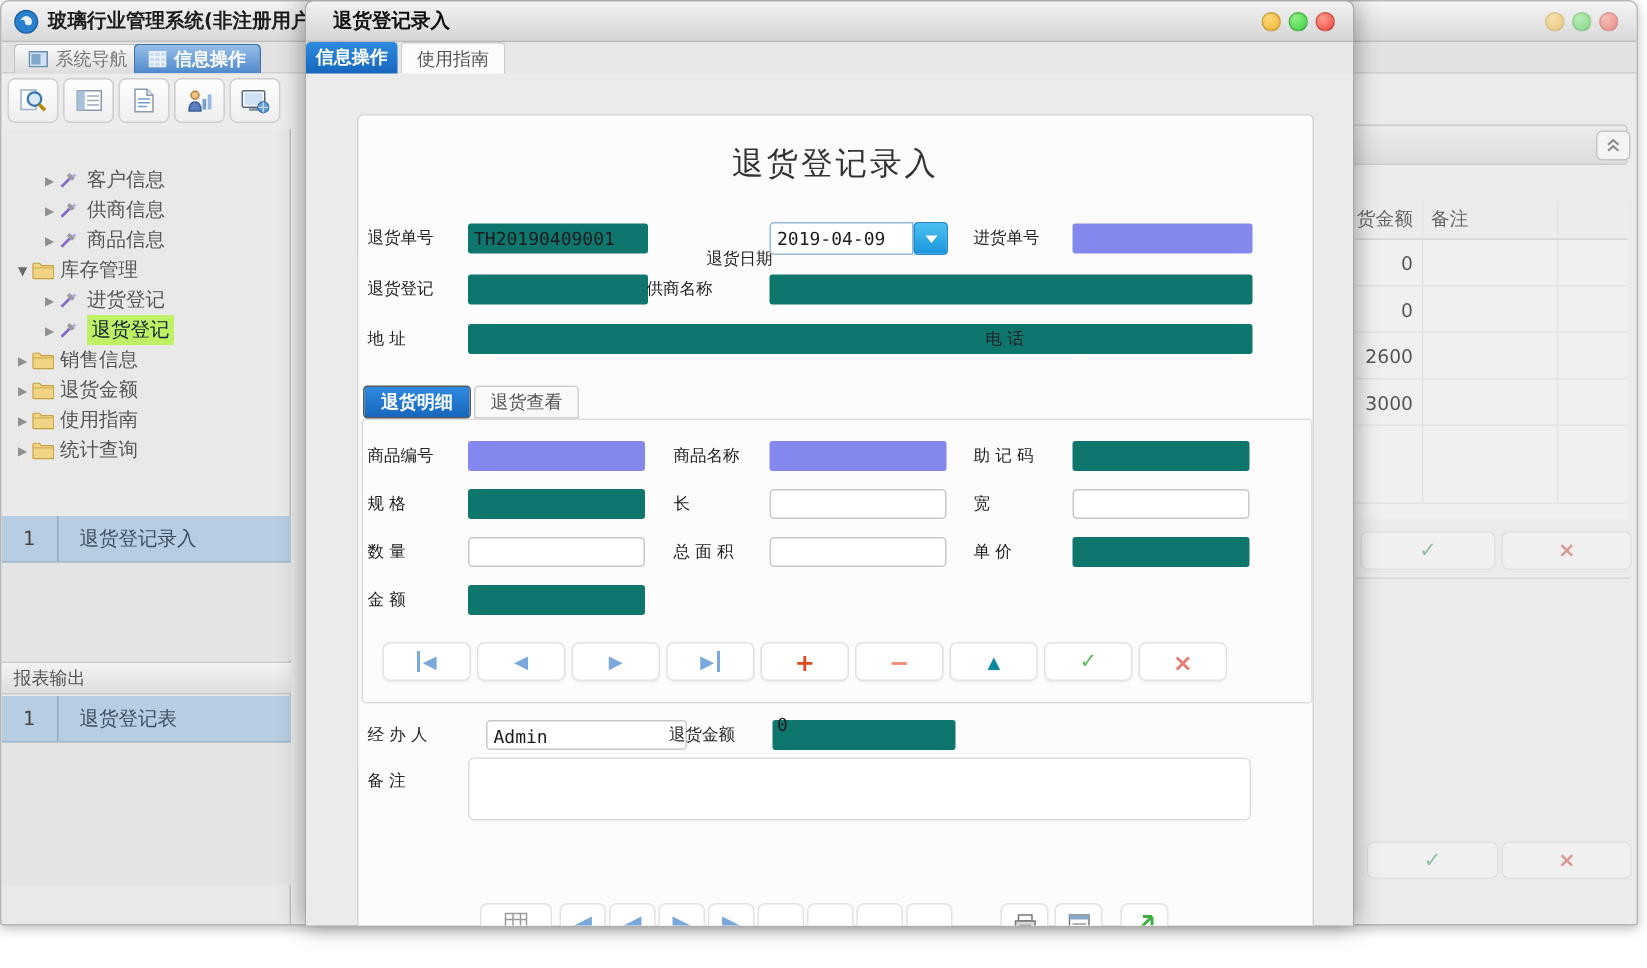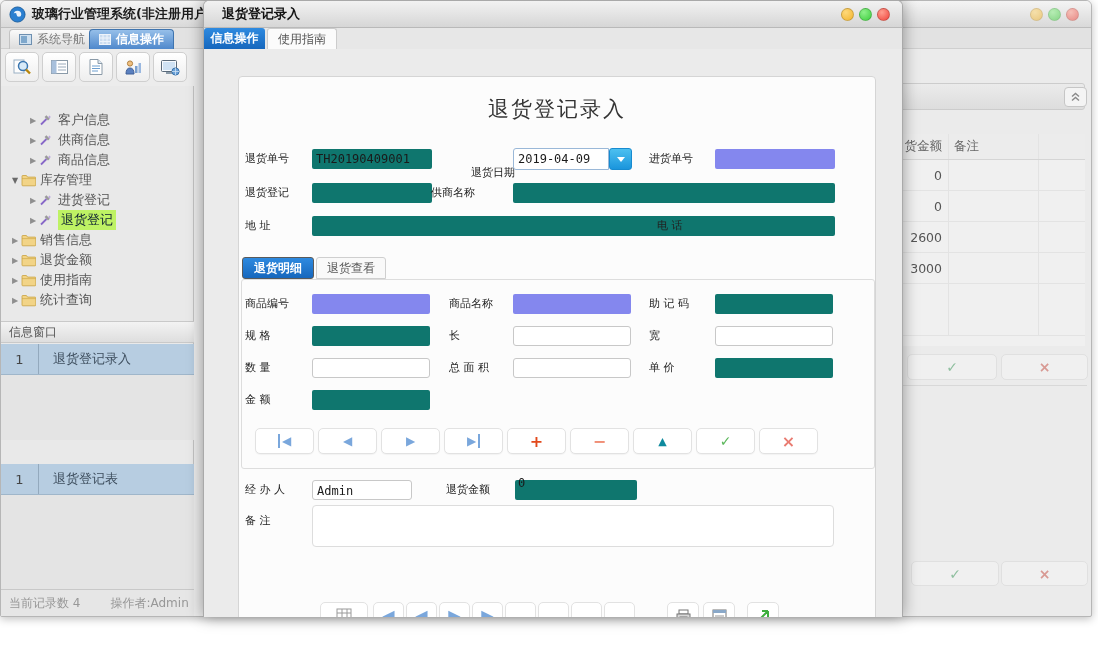--- a/index.html
+++ b/index.html
@@ -333,37 +333,33 @@
       </div>
       <div class="tree-row ind-root">
         <span class="arrow">▶</span>
         <svg class="t-ico" viewBox="0 0 15 13">
             <use href="#folder"></use>
           </svg>
         <span class="tree-label">统计查询</span>
       </div>
     </div>
 
-    <div class="sec-head" style="top:235px;">信息窗口</div>
     <div class="list-bg" style="top:258px; height:96px;"></div>
     <div class="side-list-row" style="top:258px;">
       <span class="idx">1</span>
       <span class="lab">退货登记录入</span>
     </div>
 
+    <div class="sec-head" style="top:355px;">报表输出</div>
     <div class="list-bg" style="top:378px; height:126px;"></div>
     <div class="side-list-row" style="top:378px;">
       <span class="idx">1</span>
       <span class="lab">退货登记表</span>
     </div>
 
-    <div class="statusbar">
-      <span class="s1">当前记录数 4</span>
-      <span class="s2">操作者:Admin</span>
-    </div>
   </div>
 </div>
 
 <div class="dialog">
   <div class="dlg-titlebar">
     <span class="dlg-title">退货登记录入</span>
     <div class="lights" style="right:12px; top:7px; position:absolute;">
       <div class="light y"></div>
       <div class="light g"></div>
       <div class="light r"></div>
@@ -451,21 +447,21 @@
         <span class="nv-up">▲</span>
       </div>
     <div class="nav-btn" style="left:457px;">
         <span class="nv-ok">✓</span>
       </div>
     <div class="nav-btn" style="left:520px;">
         <span class="nv-x">×</span>
       </div>
 
     <div class="lbl" style="left:6px; top:405px;">经 办 人</div>
-    <div class="inp white" style="left:73px; top:403px; width:100px;">
+    <div class="inp white" style="left:85px; top:403px; width:134px;">
       <span class="val">Admin</span>
     </div>
     <div class="lbl" style="left:207px; top:405px;">退货金额</div>
     <div class="inp gray" style="left:276px; top:403px; width:122px; overflow:visible;">
       <span class="val" style="transform:translateY(-4px); padding:0 3px;">0</span>
     </div>
 
     <div class="lbl" style="left:6px; top:436px;">备 注</div>
     <div class="remark-box"></div>
 

